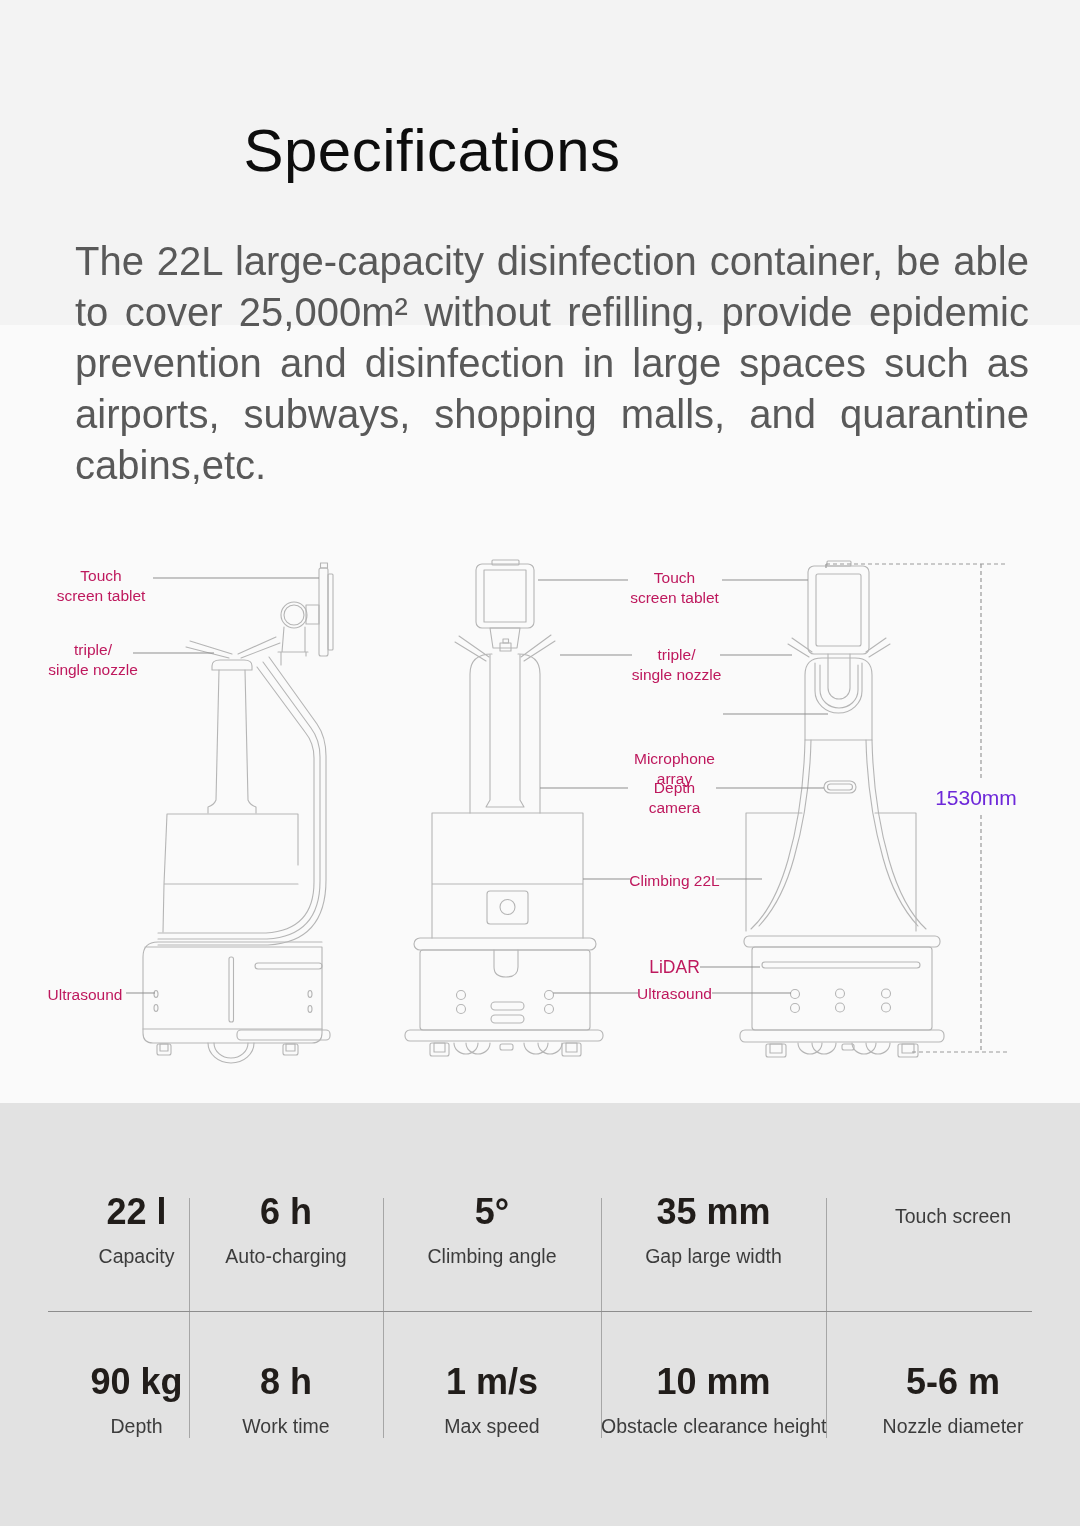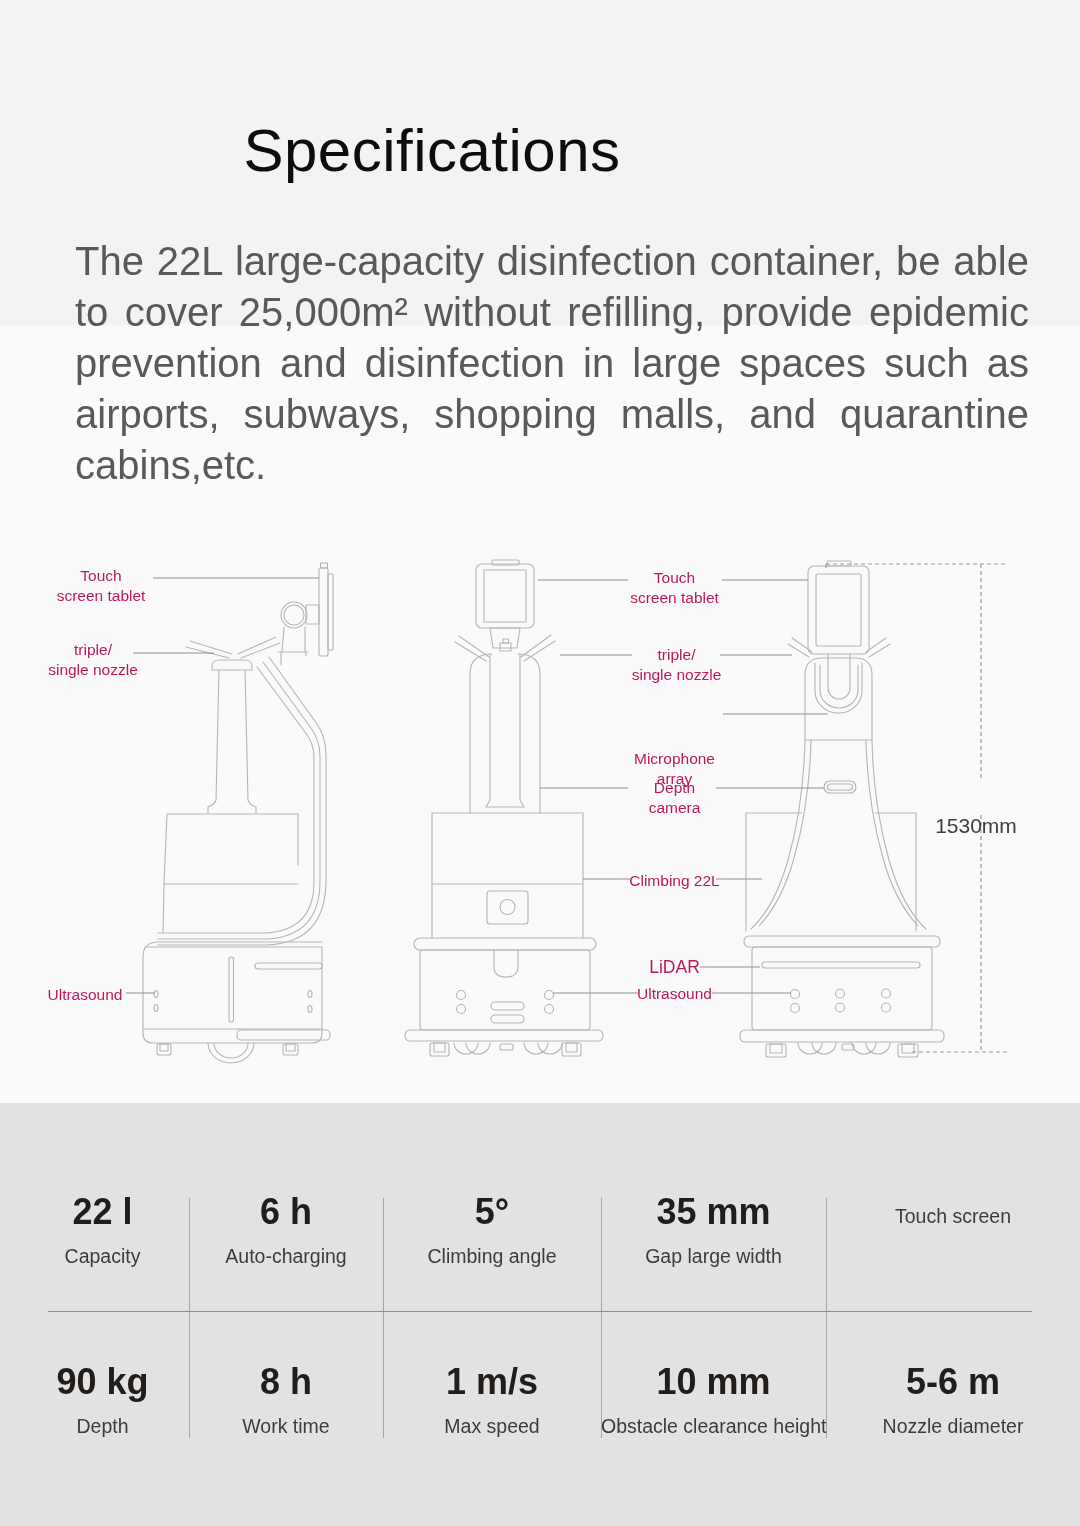--- a/index.html
+++ b/index.html
@@ -22,32 +22,32 @@
 
   .diagram-svg { position:absolute; left:0; top:555px; }
 
   .dlabel {
     position:absolute; white-space:pre-line; text-align:center;
     font-size:15.5px; line-height:20px; color:#be185d;
   }
   .dlabel.lidar { font-size:17.5px; }
   .dim-label {
     position:absolute; left:924px; top:786px; width:104px; text-align:center;
-    font-size:21px; color:#404040;margin-top:28px;
+    font-size:21px; color:#6d28d9;
   }
 
   .spec-row { position:absolute; left:0; width:1080px; }
   .spec-cell { position:absolute; top:0; text-align:center; }
   .spec-cell .val {
     font-size:36px; line-height:40px; font-weight:700; color:#211d1a; white-space:nowrap;
   }
   .spec-cell .lab {
     margin-top:13px; font-size:19.5px; line-height:22px; color:#3c3c3c; white-space:nowrap;
   }
-  .c0 { left:8px;     width:189px; }
+  .c0 { left:0;     width:189px;padding-left:42px; }
   .c1 { left:189px; width:194px; }
   .c2 { left:383px; width:218px; }
   .c3 { left:601px; width:225px; }
   .c4 { left:826px; width:254px; }
 
   .vdiv { position:absolute; top:1198px; width:1px; height:240px; background:#a6a6a6; }
   .vd1 { left:189px; } .vd2 { left:383px; } .vd3 { left:601px; } .vd4 { left:826px; }
   .hdiv { position:absolute; left:48px; top:1311px; width:984px; height:1px; background:#8d8d8d; }
 </style>
 </head>

